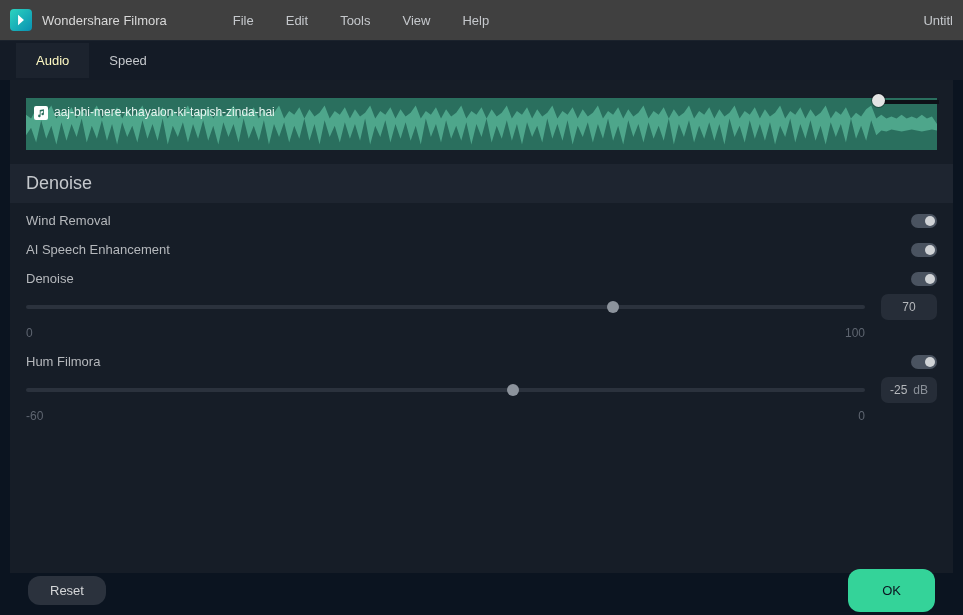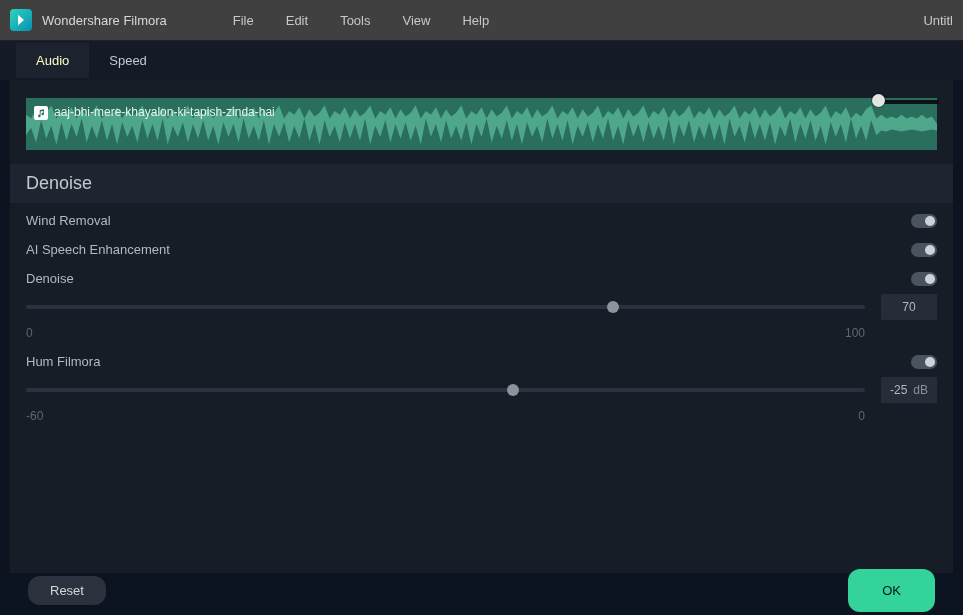--- a/index.html
+++ b/index.html
@@ -40,21 +40,21 @@
 .row-top { display: flex; align-items: center; justify-content: space-between; margin-bottom: 8px; }
 .row-label { color: #b5b8bc; font-size: 13px; }
 .toggle { width: 26px; height: 14px; border-radius: 8px; background: #4a5360; position: relative; cursor: pointer; }
 .toggle::after { content:''; position:absolute; width:10px; height:10px; border-radius:50%; background:#d0d3d6; top:2px; right:2px; }
 
 
 .slider-row { display:flex; align-items:center; gap:16px; }
 .slider-track { flex:1; height: 4px; background: #2b323d; border-radius: 2px; position: relative; }
 .slider-track .thumb { position:absolute; top:50%; transform:translate(-50%,-50%); width:12px; height:12px; border-radius:50%; background:#8c939c; cursor:pointer; }
 .slider-block .minmax { display:flex; justify-content:space-between; color:#5e6570; font-size:12px; margin-top:6px; }
-.val-box { min-width:56px; height:26px; background:#262d38; border-radius:1px; display:flex; align-items:center; justify-content:center; color:#b5b8bc; font-size:12px; padding:4px 8px; gap:6px; }
+.val-box { min-width:56px; height:26px; background:#262d38; border-radius:7px; display:flex; align-items:center; justify-content:center; color:#b5b8bc; font-size:12px; padding:4px 8px; gap:6px; }
 .unit { color:#8b9199; font-size:12px; }
 .slider-block { margin-top:6px; }
 .dim { opacity:0.6; }
 
 
 .footer { position:absolute; left:10px; right:10px; bottom:8px; height:34px; display:flex; align-items:center; justify-content:space-between; padding: 0 18px; }
 .btn { border:none; border-radius:12px; font-size:13px; cursor:pointer; padding:7px 22px; }
 .btn-reset { background:#2b323d; color:#d5d7d9; }
 .btn-ok { background:#34d399; color:#0b1420; padding:14px 34px; font-weight:500; }
 

